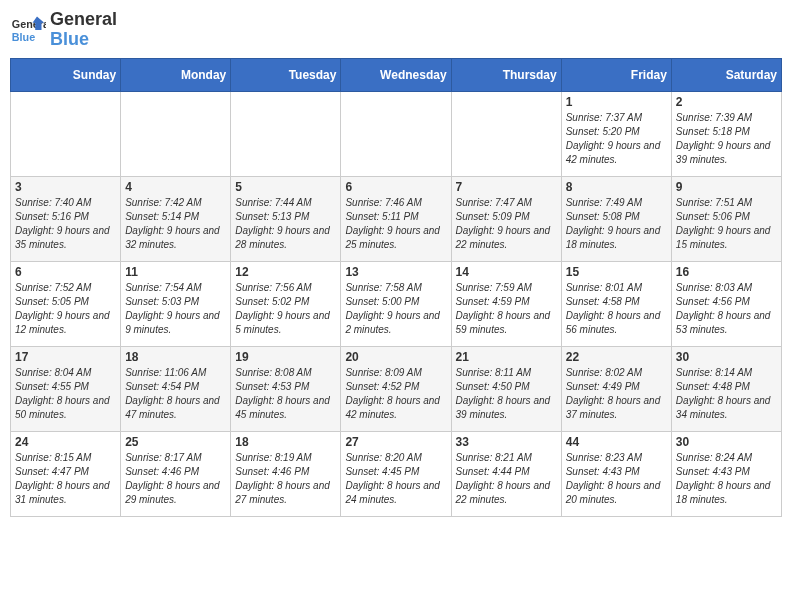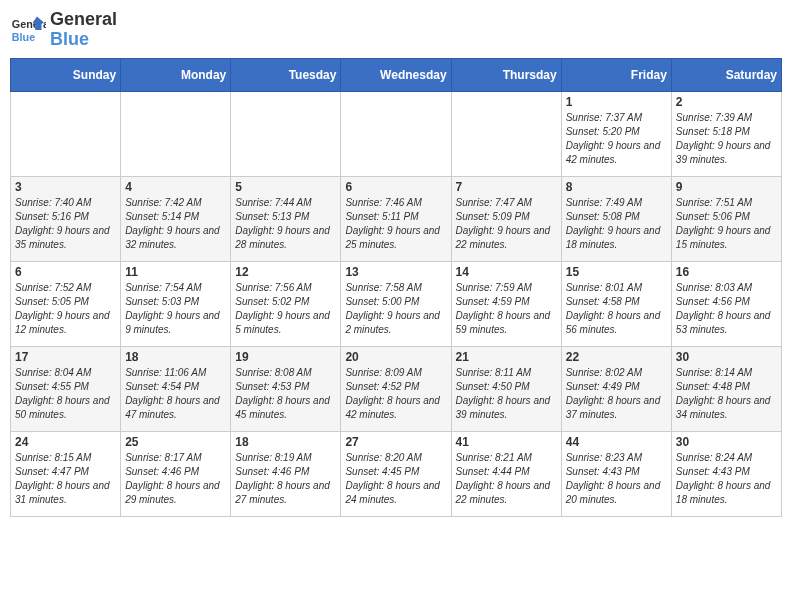--- a/index.html
+++ b/index.html
@@ -291,21 +291,21 @@
 Sunset: 4:46 PM
 Daylight: 8 hours and 27 minutes.</div>
         </td>
         <td>
           <span class="day-number">27</span>
           <div class="day-info">Sunrise: 8:20 AM
 Sunset: 4:45 PM
 Daylight: 8 hours and 24 minutes.</div>
         </td>
         <td>
-          <span class="day-number">41</span>
+          <span class="day-number">33</span>
           <div class="day-info">Sunrise: 8:21 AM
 Sunset: 4:44 PM
 Daylight: 8 hours and 22 minutes.</div>
         </td>
         <td>
           <span class="day-number">44</span>
           <div class="day-info">Sunrise: 8:23 AM
 Sunset: 4:43 PM
 Daylight: 8 hours and 20 minutes.</div>
         </td>

